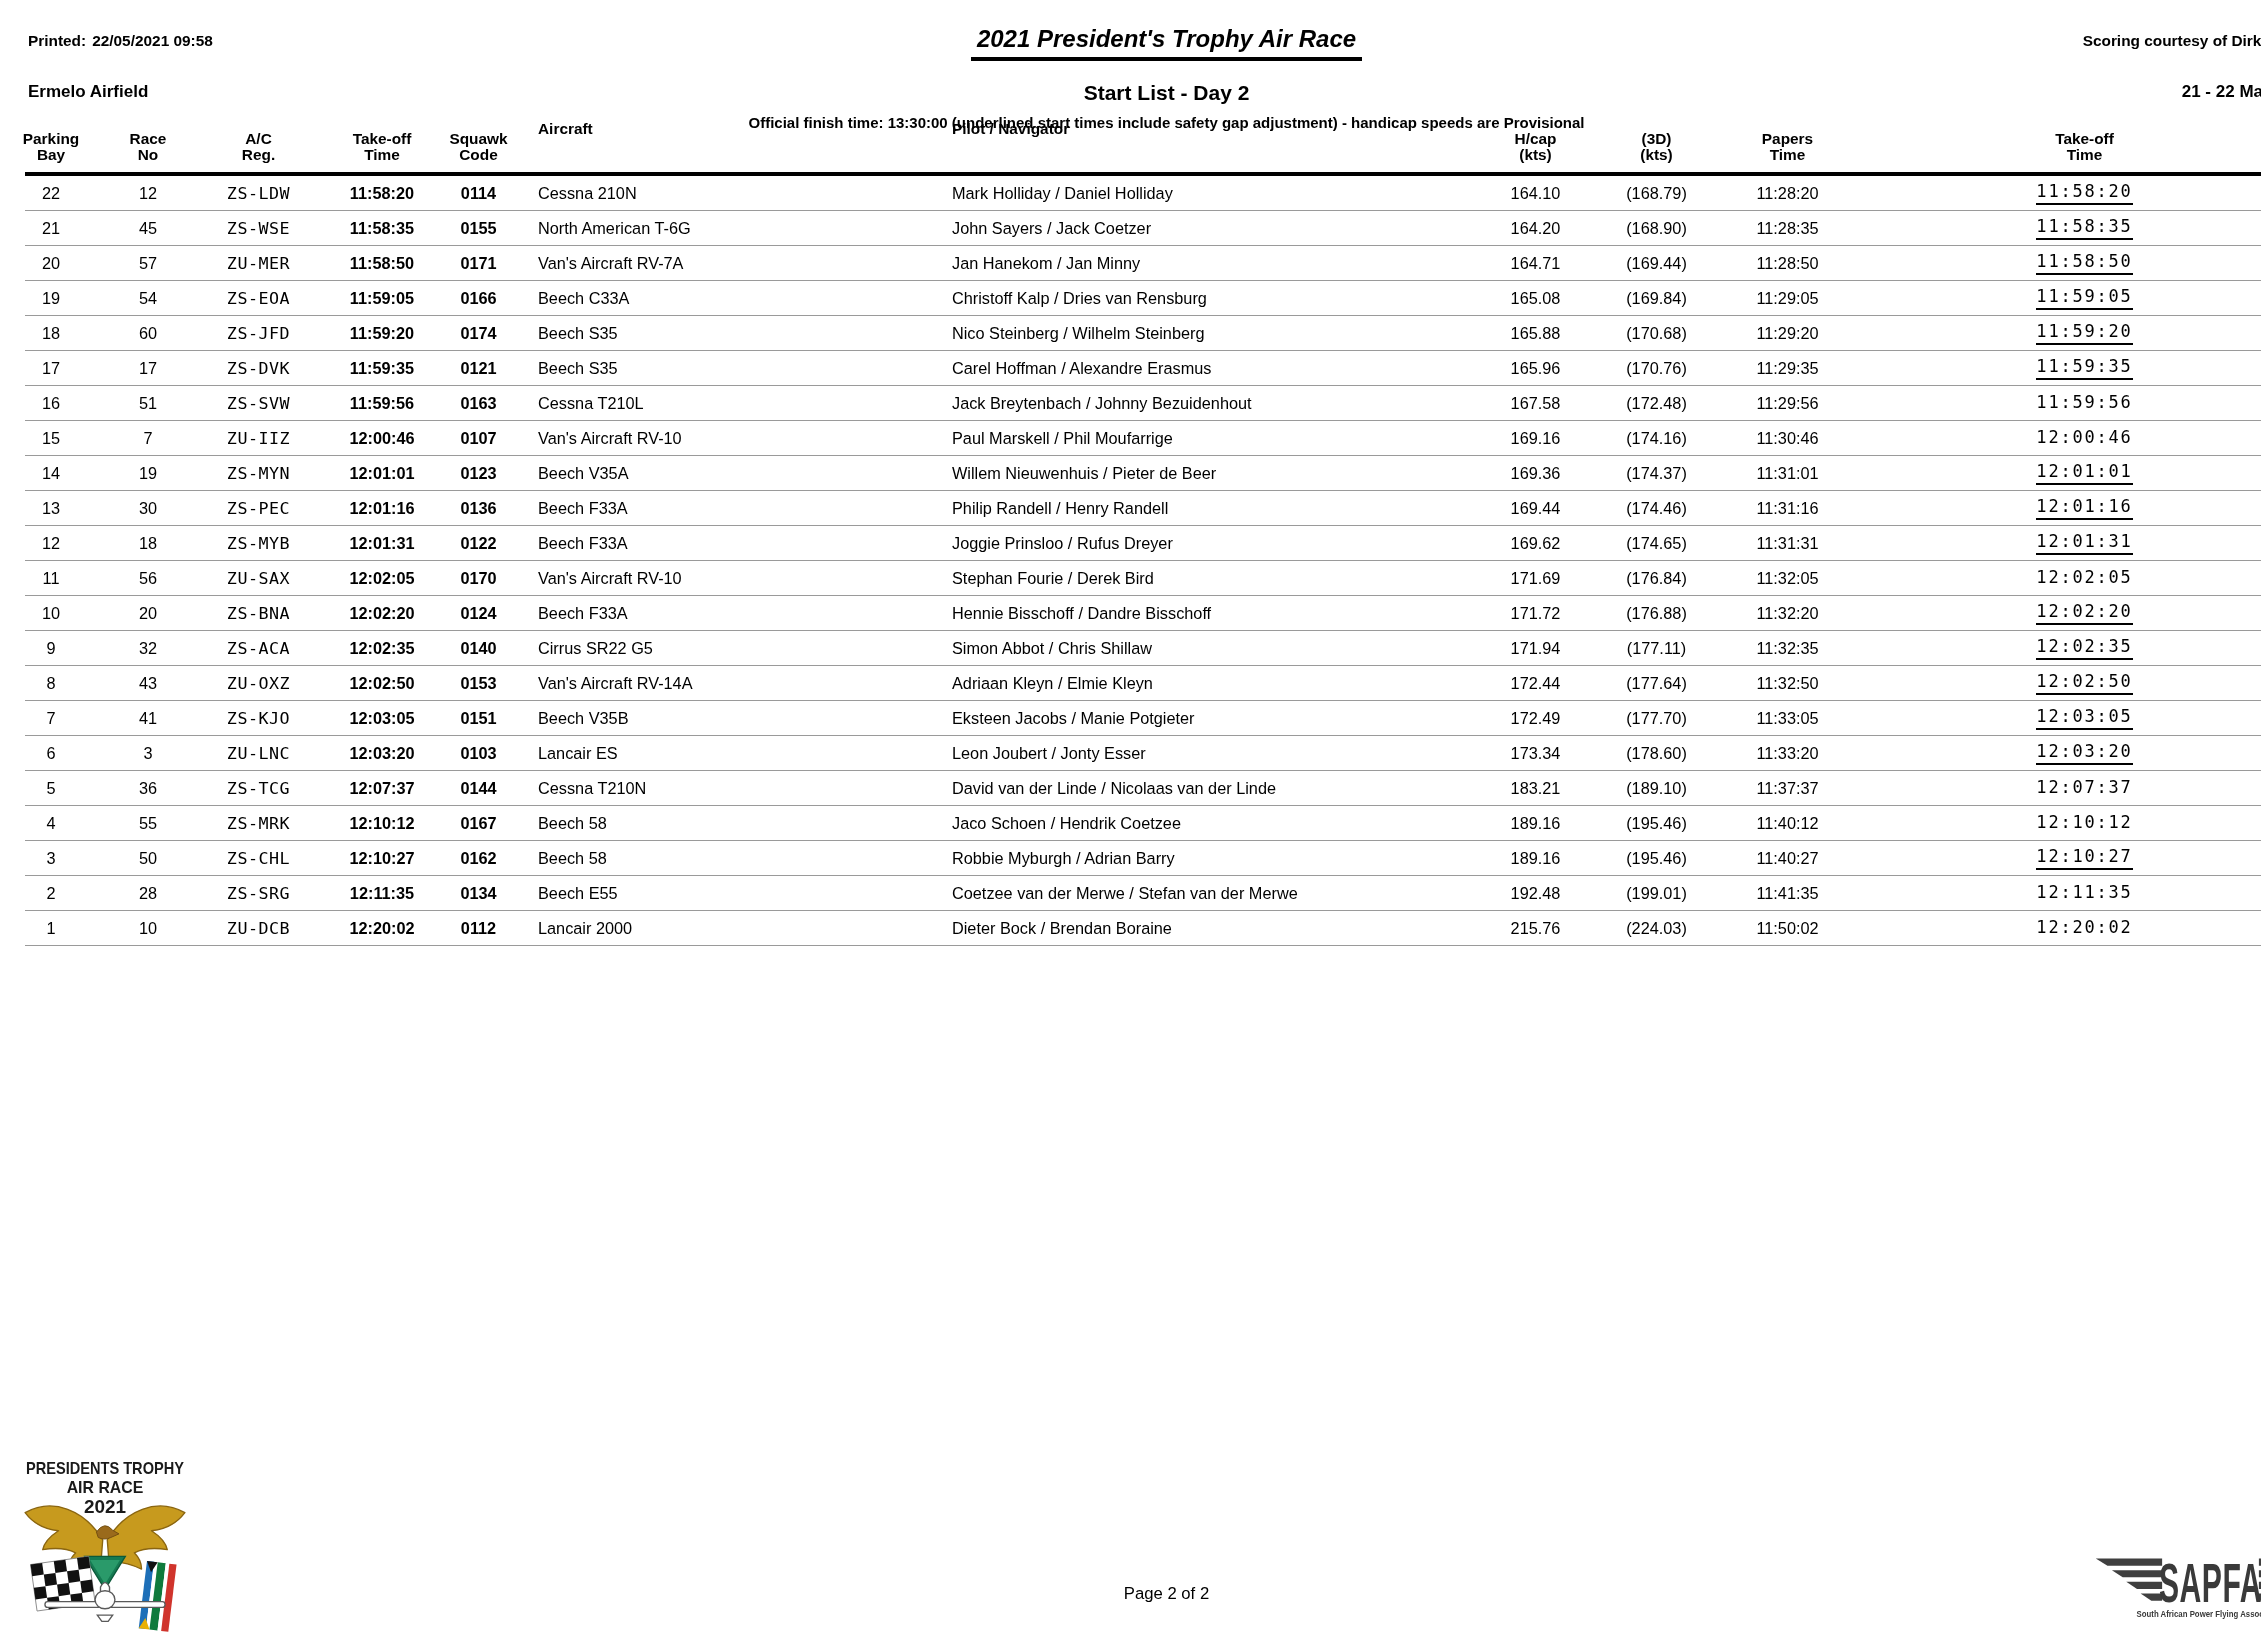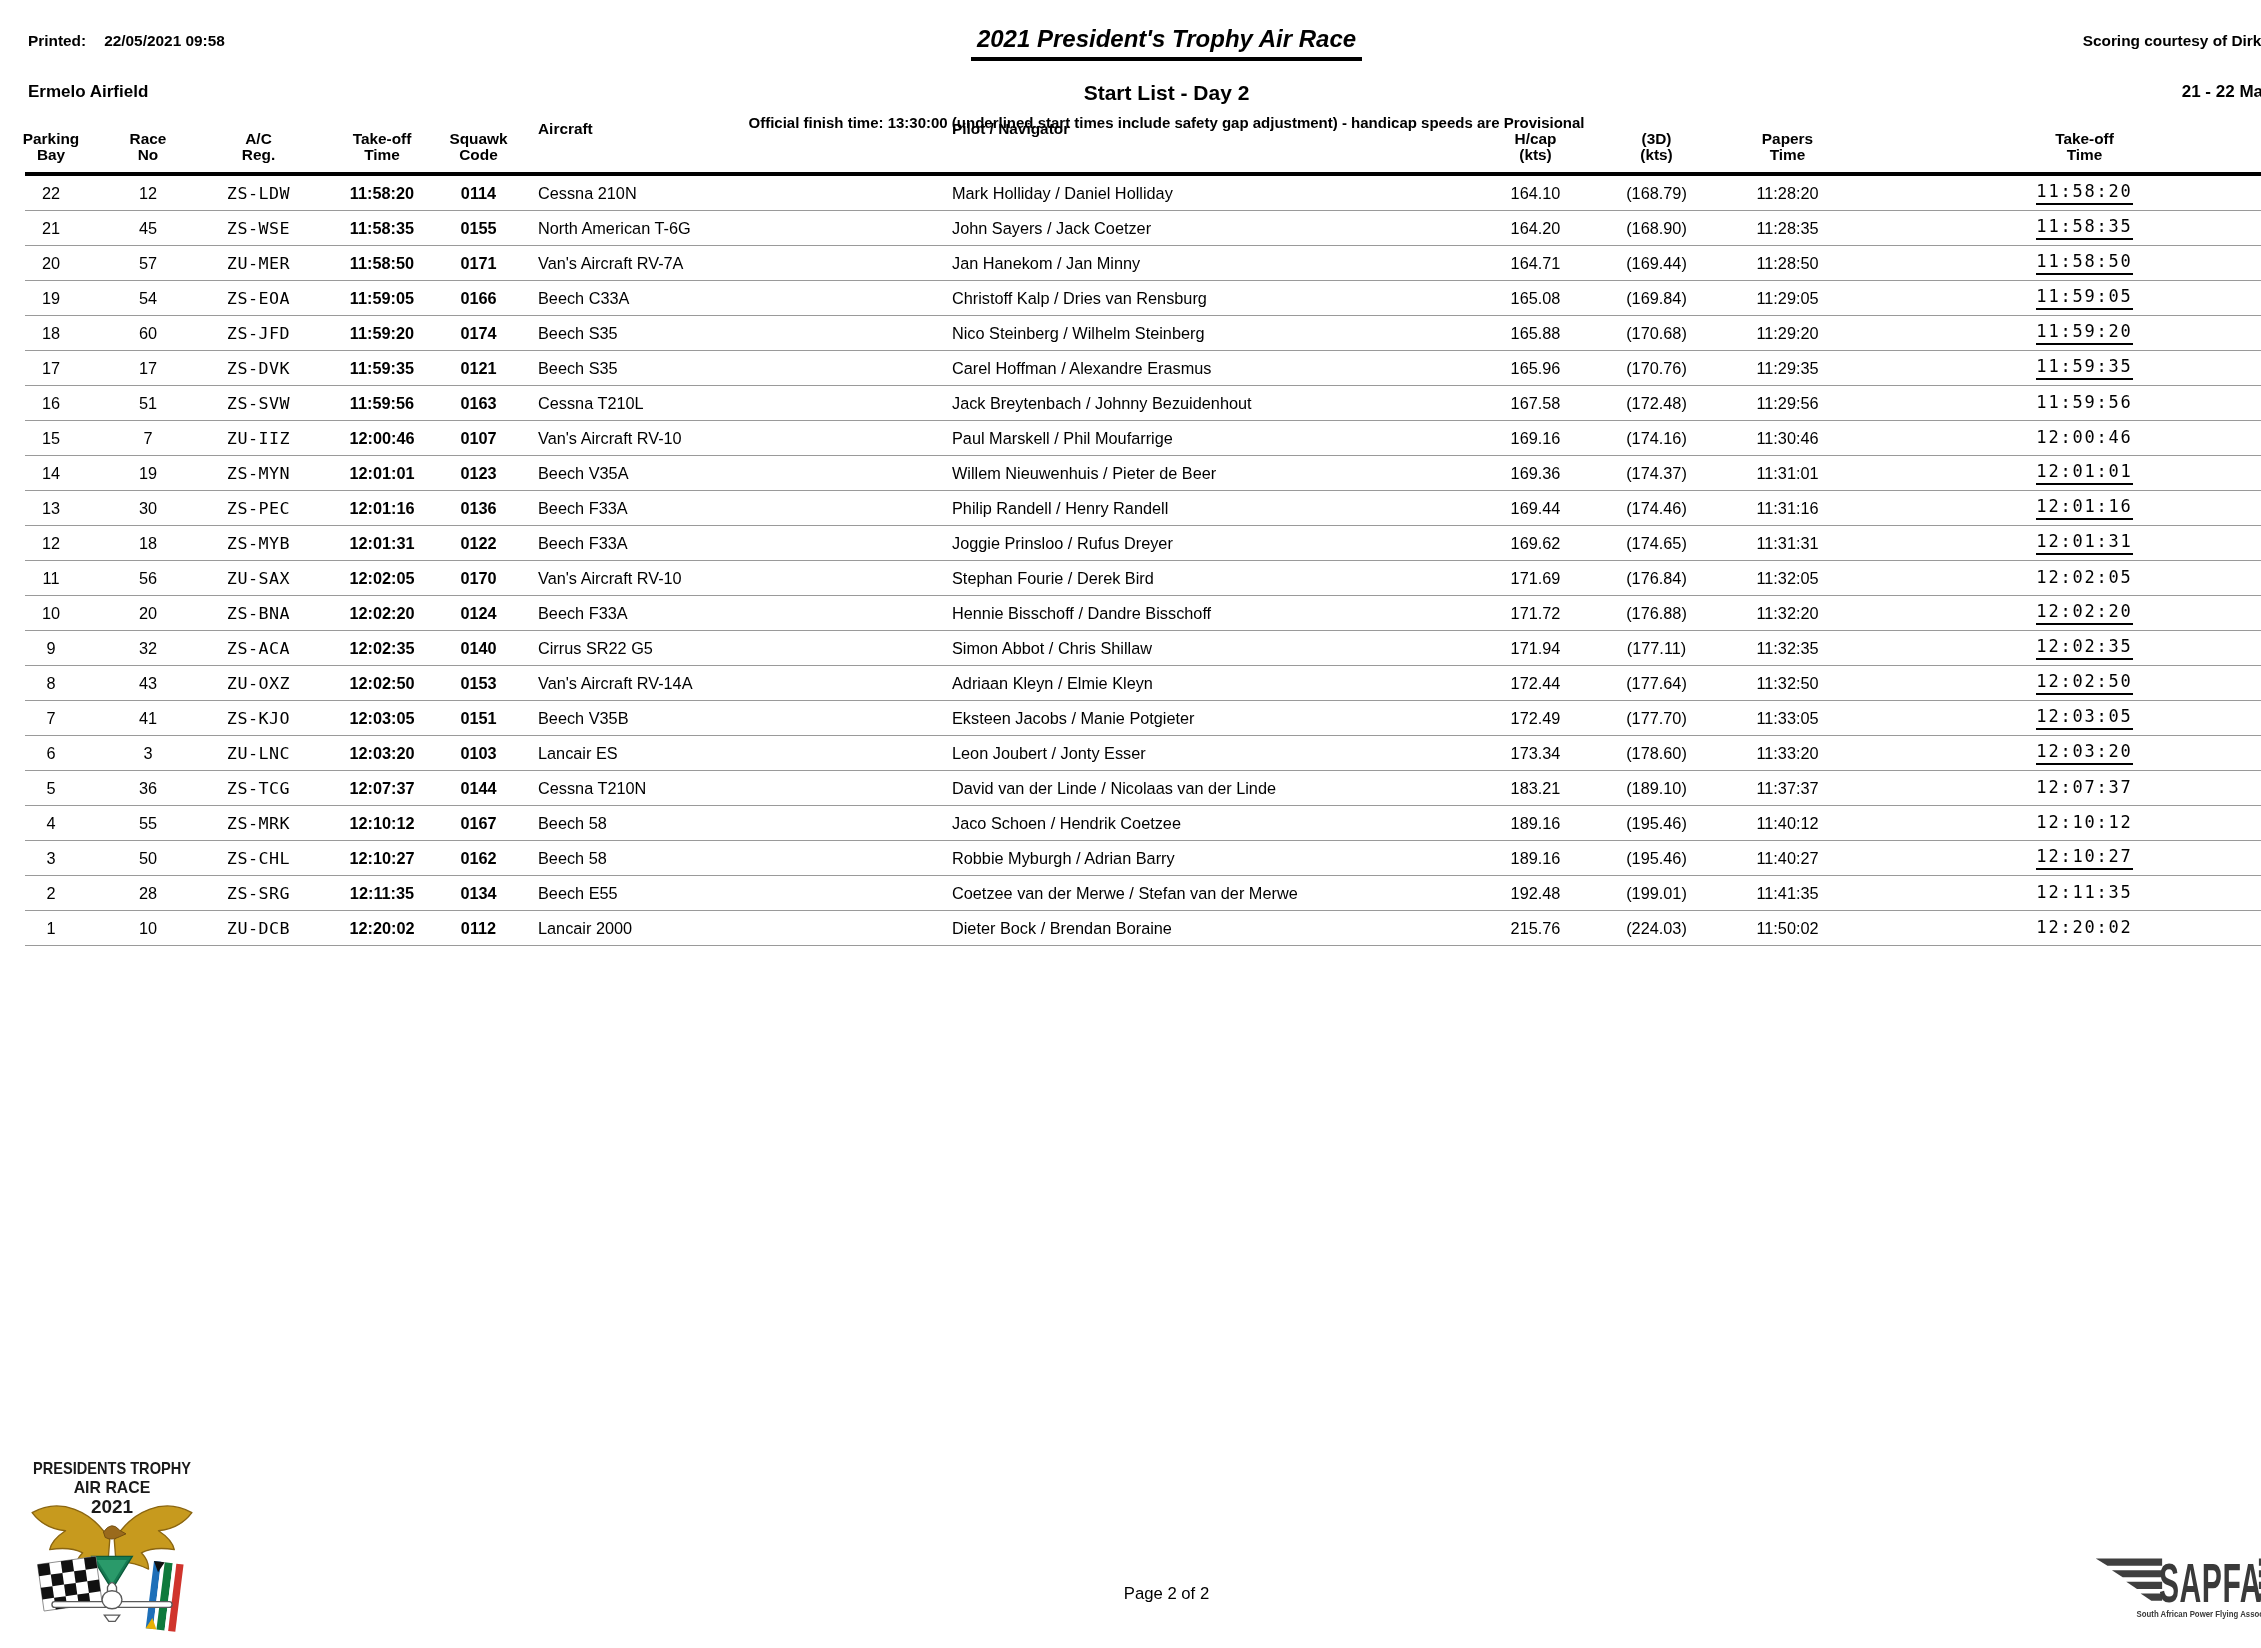--- a/index.html
+++ b/index.html
@@ -5,21 +5,21 @@
   * { margin:0; padding:0; box-sizing:border-box; }
   html,body { background:#ffffff; }
   body {
     width:2333px; height:1649px; position:relative; overflow:hidden;
     font-family:"Liberation Sans", sans-serif; color:#000;
   }
   .abs { position:absolute; }
 
   
   .printed-line { left:28px; top:32px; font-size:15.4px; font-weight:bold; }
-  .printed-line .val { margin-left:18px; }
+  .printed-line .val { margin-left:6px; }
   .airfield { left:28px; top:82px; font-size:17px; font-weight:bold; }
   .title-wrap { left:0; right:0; top:25px; text-align:center; }
   .title-text {
     display:inline-block; font-size:24px; font-weight:bold; font-style:italic;
     border-bottom:4.1px solid #000; padding:0 6.3px 3.6px 6.3px;
   }
   .subtitle { left:0; right:0; top:81px; text-align:center; font-size:21px; font-weight:bold; }
   .finish-note { left:0; right:0; top:114px; text-align:center; font-size:15px; font-weight:bold; }
   .scoring { right:18px; top:32px; font-size:15.4px; font-weight:bold; text-align:right; }
   .dates { right:18px; top:82px; font-size:17px; font-weight:bold; text-align:right; }
@@ -48,21 +48,21 @@
   .hcell.c-bay,.hcell.c-race,.hcell.c-reg,.hcell.c-takeoff,.hcell.c-squawk,
   .hcell.c-hcap,.hcell.c-d3,.hcell.c-papers,.hcell.c-takeoff2 { align-items:center; }
 
   .mono { font-family:"DejaVu Sans Mono", monospace; font-size:16.7px; letter-spacing:0.5px; }
   .strong { font-weight:bold; }
   .time2 { font-family:"DejaVu Sans Mono", monospace; font-size:17px; letter-spacing:1.8px; padding-bottom:1.4px; }
   .time2.u { border-bottom:2.3px solid #000; }
 
   
   .page-num { left:0; right:0; top:1584px; text-align:center; font-size:16.7px; }
-  .event-logo { left:24px; top:1456px; width:176px; height:181px;text-align:right; }
+  .event-logo { left:17px; top:1456px; width:176px; height:181px;text-align:right; }
   .sapfa-logo { left:2094px; top:1535px; width:233px; height:102px; }
   svg text { font-family:"Liberation Sans", sans-serif; }
 </style>
 </head>
 <body>
 
 <div class="abs printed-line">
   <span>Printed:</span><span class="val">22/05/2021 09:58</span>
 </div>
 <div class="abs title-wrap">

